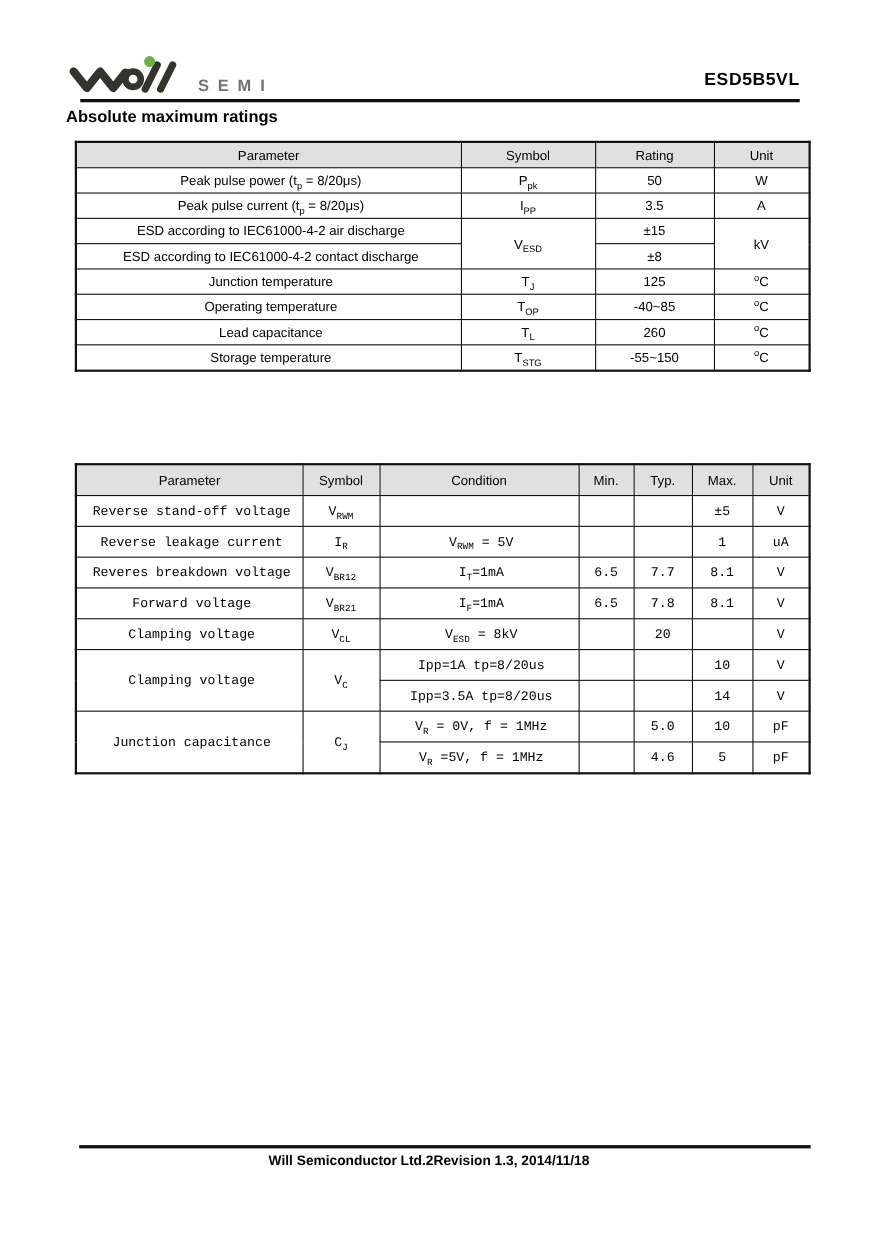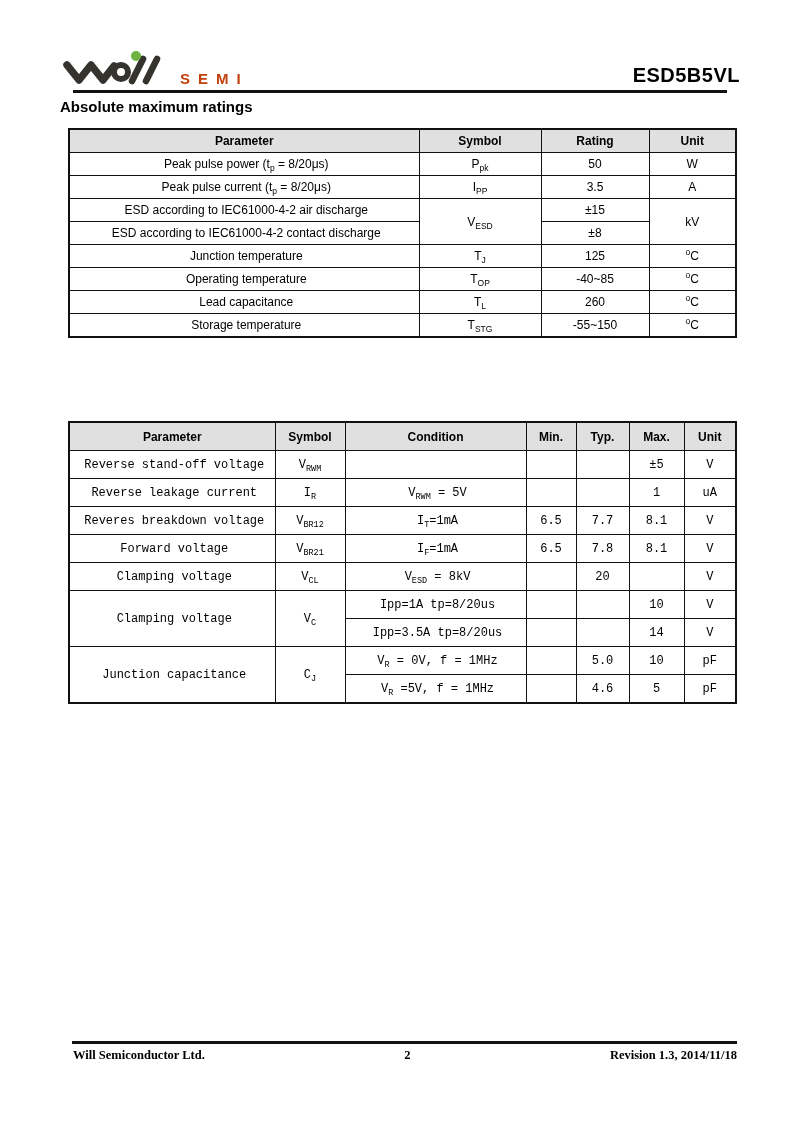--- a/index.html
+++ b/index.html
@@ -19,29 +19,29 @@
     left: 62px;
     top: 50px;
     display: flex;
     align-items: flex-end;
   }
   .logo-mark { width: 104px; height: 40px; display: block; }
   .logo-wordmark {
     font-size: 15px;
     font-weight: 600;
     letter-spacing: 8px;
-    color: #c2410c;
+    color: #737373;
     margin-left: 14px;
     padding-bottom: 3px;
   }
   .part-number {
     position: absolute;
     top: 64px;
-    right: 60px;
-    font-size: 20px;
+    right: 73px;
+    font-size: 16px;
     font-weight: bold;
     letter-spacing: 0.5px;
   }
   .header-rule {
     position: absolute;
     top: 90px;
     left: 73px;
     width: 654px;
     height: 3px;
     background: #111111;
@@ -72,21 +72,21 @@
 
   .tbl th, .tbl td {
     border: 1px solid #111111;
     padding: 0;
     vertical-align: middle;
     overflow: hidden;
     white-space: nowrap;
   }
   .tbl th {
     background: #e0e0e0;
-    font-weight: bold;
+    font-weight: normal;
     text-align: center;
   }
   #table-amr th { height: 22px; }
   #table-amr td { height: 22px; }
   #table-ec th { height: 27px; }
   #table-ec td { height: 27px; font-family: Liberation Mono, monospace; }
 
   td.l { text-align: center; padding-left: 8px; padding-right: 4px; }
   td.c { text-align: center; }
 
@@ -98,28 +98,27 @@
     position: absolute;
     top: 1041px;
     left: 72px;
     width: 665px;
     height: 3px;
     background: #111111;
   }
   .footer-row {
     position: absolute;
     top: 1048px;
-    left: 73px;
+    left: 58px;
     width: 664px;
     display: flex;
-    justify-content: space-between;
+    justify-content: center;
     align-items: baseline;
     font-size: 12.5px;
     font-weight: bold;
-    font-family: Liberation Serif, serif;
   }
 </style>
 </head>
 <body>
 
 <div class="page">
 
   <div class="logo-row">
     <svg class="logo-mark" viewBox="0 0 104 40">
       <polyline points="5,15 17,30 29,15 41,30 52,16" fill="none" stroke="#35332e" stroke-width="7.5" stroke-linecap="round" stroke-linejoin="round"></polyline>

